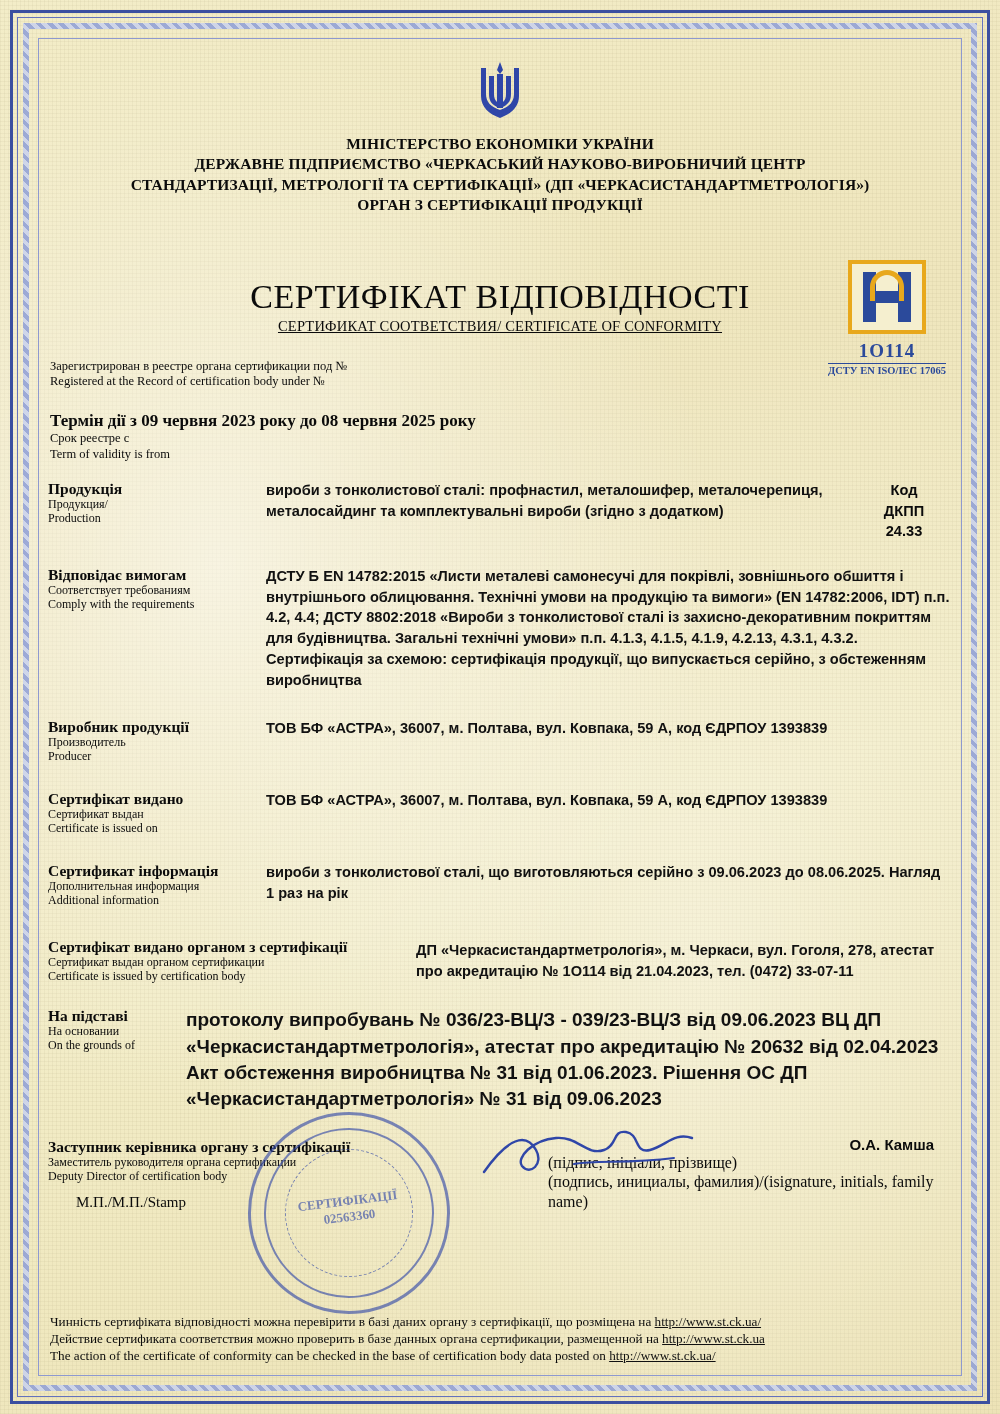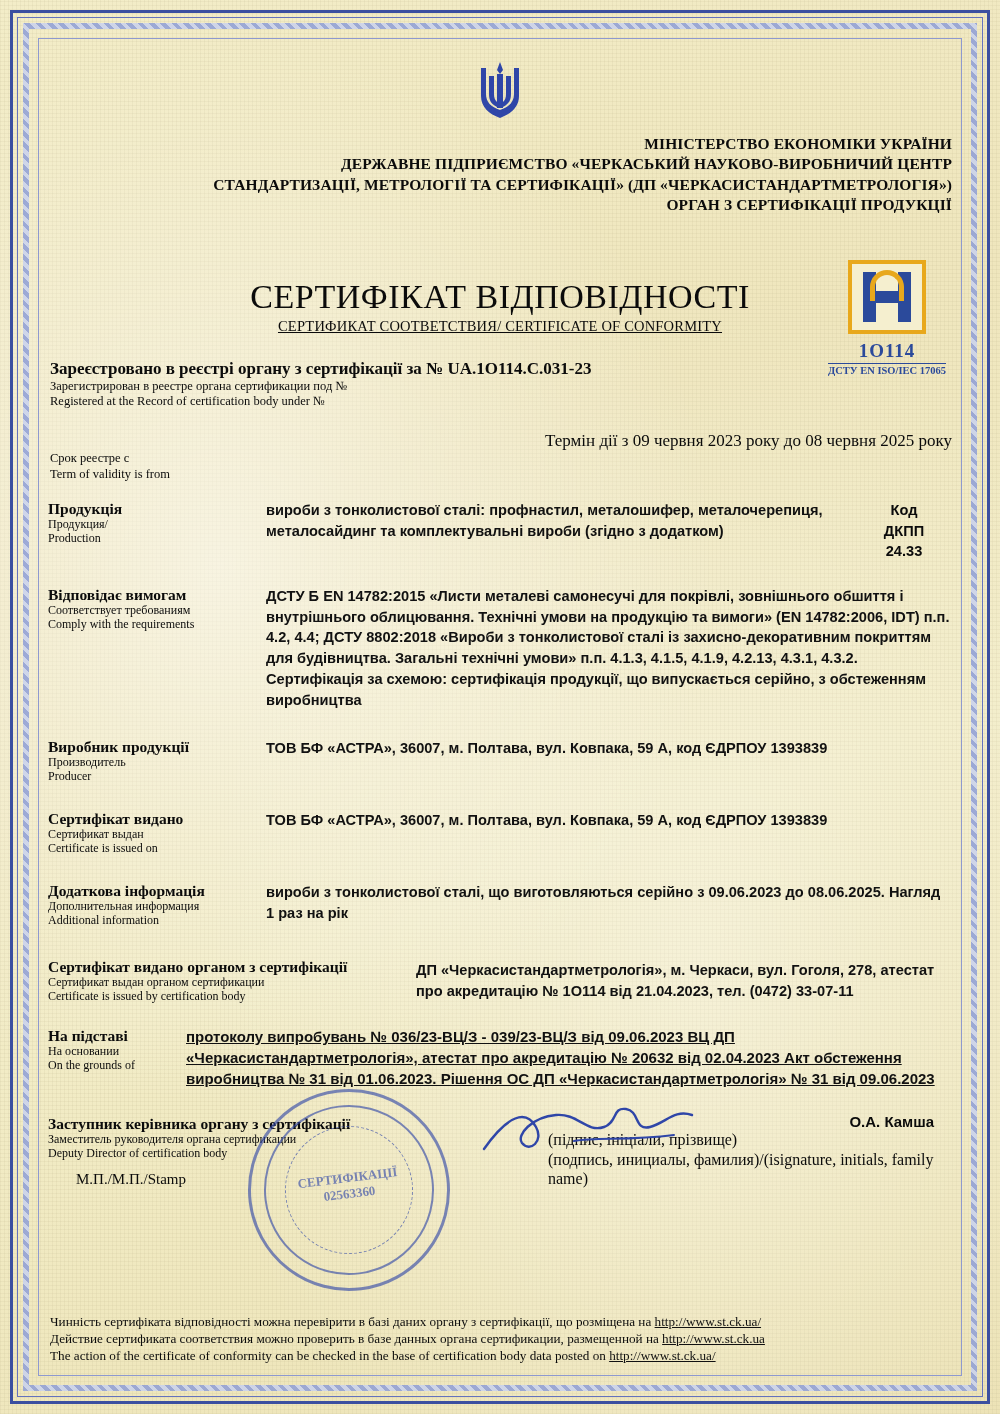--- a/index.html
+++ b/index.html
@@ -68,21 +68,21 @@
     width: 46px;
     height: 62px;
   }
   .ministry {
     text-align: center;
     font-weight: bold;
     line-height: 1.32;
     font-size: 15.5px;
     letter-spacing: 0.1px;
   }
-  .ministry div { white-space: nowrap; text-align: right; }
+  .ministry div { white-space: nowrap; }
 
   .title-block {
     margin-top: 62px;
     text-align: center;
     position: relative;
   }
   .title-main {
     font-size: 34px;
     font-weight: normal;
     letter-spacing: 0.5px;
@@ -165,21 +165,21 @@
   }
   .reg .l2, .reg .l3 {
     font-size: 12.5px;
     line-height: 1.22;
   }
 
   .validity {
     margin-top: 22px;
     padding-left: 2px;
   }
-  .validity .l1 { font-size: 17px; font-weight: normal; text-align: right; }
+  .validity .l1 { font-size: 17px; font-weight: bold; }
   .validity .l2, .validity .l3 { font-size: 12.5px; line-height: 1.22; }
 
   
   .row {
     display: flex;
     align-items: flex-start;
     margin-top: 18px;
   }
   .row .lab {
     width: 218px;
@@ -215,21 +215,21 @@
   }
 
   .row.compliance { margin-top: 24px; }
   .row.producer { margin-top: 28px; }
   .row.issued { margin-top: 26px; }
   .row.addinfo { margin-top: 26px; }
   .row.body { margin-top: 30px; align-items: center; }
   .row.body .lab { width: 368px; flex: 0 0 368px; }
   .row.grounds { margin-top: 24px; }
   .row.grounds .lab { width: 138px; flex: 0 0 138px; }
-  .row.grounds .val { font-size: 15px; line-height: 1.38; text-decoration: underline; }
+  .row.grounds .val { font-size: 19px; line-height: 1.38; }
 
   
   .sign {
     margin-top: 26px;
     position: relative;
   }
   .sign .lab .ua { font-size: 15.5px; font-weight: bold; }
   .sign-right {
     position: absolute;
     right: 4px;
@@ -355,21 +355,20 @@
           <span class="bar-r"></span>
           <span class="bar-mid"></span>
           <span class="arc"></span>
         </div>
         <div class="naau-num">1О114</div>
         <div class="naau-std">ДСТУ EN ISO/IEC 17065</div>
       </div>
     </div>
 
     <div class="reg">
-      <div class="l1">Зареєстровано в реєстрі органу з сертифікації за № UA.1О114.С.031-23</div>
       <div class="l2">Зарегистрирован в реестре органа сертификации под №</div>
       <div class="l3">Registered at the Record of certification body under №</div>
     </div>
 
     <div class="validity">
       <div class="l1">Термін дії з 09 червня 2023 року  до  08 червня 2025 року</div>
       <div class="l2">Срок реестре с</div>
       <div class="l3">Term of validity is from</div>
     </div>
 
@@ -409,21 +408,21 @@
       <div class="lab">
         <div class="ua">Сертифікат видано</div>
         <div class="ru">Сертификат выдан</div>
         <div class="en">Certificate is issued on</div>
       </div>
       <div class="val">ТОВ БФ «АСТРА», 36007, м. Полтава, вул. Ковпака, 59 А, код ЄДРПОУ 1393839</div>
     </div>
 
     <div class="row addinfo">
       <div class="lab">
-        <div class="ua">Додаткова інформація</div>
+        <div class="ua">Сертификат інформація</div>
         <div class="ru">Дополнительная информация</div>
         <div class="en">Additional information</div>
       </div>
       <div class="val">вироби з тонколистової сталі, що виготовляються серійно з 09.06.2023 до 08.06.2025. Нагляд 1 раз на рік</div>
     </div>
 
     <div class="row body">
       <div class="lab">
         <div class="ua">Сертифікат видано органом з сертифікації</div>
         <div class="ru">Сертификат выдан органом сертификации</div>

